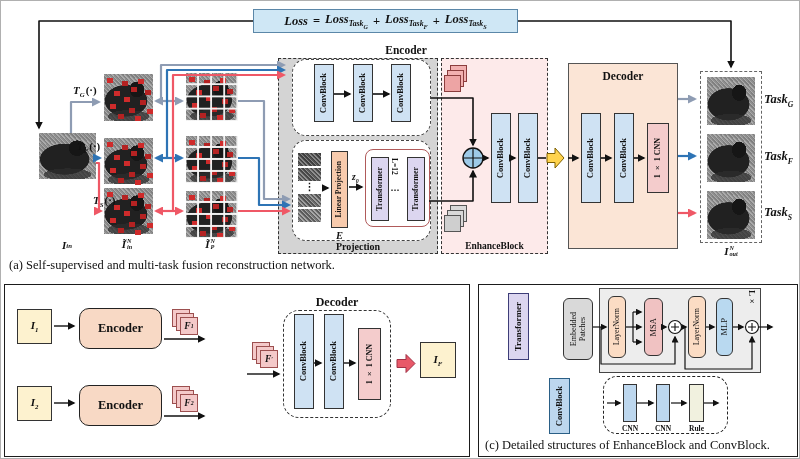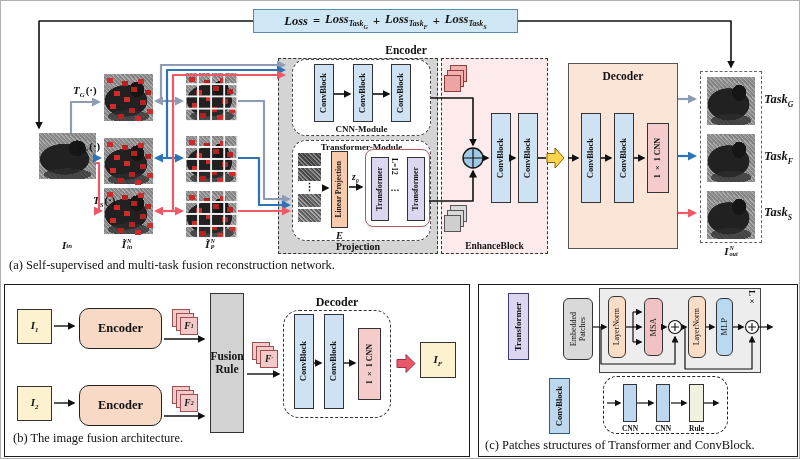--- a/index.html
+++ b/index.html
@@ -97,24 +97,22 @@
   <div class="abs" style="left:291px;top:58px;width:139px;height:77px;background:#fff;border:1px dashed #444;border-radius:14px;"></div>
   <div class="abs blk blue-blk" style="left:313px;top:63px;width:20px;height:58px;">
       <span class="vt" style="font-size:8.5px;">ConvBlock</span>
     </div>
   <div class="abs blk blue-blk" style="left:352px;top:63px;width:20px;height:58px;">
       <span class="vt" style="font-size:8.5px;">ConvBlock</span>
     </div>
   <div class="abs blk blue-blk" style="left:390px;top:63px;width:20px;height:58px;">
       <span class="vt" style="font-size:8.5px;">ConvBlock</span>
     </div>
-  <div class="abs flexc bold" style="left:291px;top:122px;width:139px;height:12px;font-size:9px;">CNN-Module</div>
 
   <div class="abs" style="left:291px;top:139px;width:139px;height:101px;background:#fff;border:1px dashed #444;border-radius:14px;"></div>
-  <div class="abs flexc bold" style="left:291px;top:140px;width:139px;height:11px;font-size:9px;">Transformer-Module</div>
   <div class="abs tile" style="left:297px;top:152px;background-color:#5e5e5e;"></div>
   <div class="abs tile" style="left:297px;top:167px;background-color:#6c6c6c;"></div>
   <div class="abs flexc" style="left:297px;top:179px;width:23px;height:12px;font-size:10px;font-weight:bold;">⋮</div>
   <div class="abs tile" style="left:297px;top:193px;background-color:#7d7d7d;"></div>
   <div class="abs tile" style="left:297px;top:208px;background-color:#8a8a8a;"></div>
   <div class="abs blk" style="left:330px;top:150px;width:17px;height:77px;background:#f8cbad;">
       <span class="vt" style="font-size:7.5px;">Linear Projection</span>
     </div>
   <div class="abs math flexc" style="left:329px;top:228px;width:19px;height:12px;font-size:10.5px;">
       <i>E</i>
@@ -197,24 +195,20 @@
       </span>
   </div>
   <div class="abs" style="left:171px;top:385px;width:38px;height:38px;">
     <span class="fsq" style="left:0;top:0;"></span>
     <span class="fsq" style="left:4px;top:4px;"></span>
     <span class="fsq front math" style="left:8px;top:8px;">
         <i>F</i>
         <sub>2</sub>
       </span>
   </div>
-  <div class="abs blk" style="left:209px;top:292px;width:34px;height:140px;background:#d2d2d2;border:1.3px solid #333;flex-direction:column;font-size:11.5px;line-height:1.15;">
-    <span>Fusion</span>
-    <span>Rule</span>
-  </div>
   <div class="abs" style="left:251px;top:341px;width:38px;height:38px;">
     <span class="fsq" style="left:0;top:0;"></span>
     <span class="fsq" style="left:4px;top:4px;"></span>
     <span class="fsq front math" style="left:8px;top:8px;">
         <i>F</i>
         <sup>′</sup>
       </span>
   </div>
   <div class="abs flexc bold" style="left:282px;top:294px;width:108px;height:14px;font-size:12px;">Decoder</div>
   <div class="abs" style="left:282px;top:309px;width:108px;height:108px;background:#fff;border:1.3px dashed #333;border-radius:16px;"></div>
@@ -223,21 +217,20 @@
     </div>
   <div class="abs blk blue-blk" style="left:323px;top:313px;width:20px;height:95px;">
       <span class="vt" style="font-size:8.5px;">ConvBlock</span>
     </div>
   <div class="abs blk" style="left:357px;top:327px;width:23px;height:72px;background:#f4cccc;">
       <span class="vt" style="font-size:8px;">1 × 1 CNN</span>
     </div>
   <div class="abs blk flexc" style="left:419px;top:341px;width:36px;height:36px;background:#fdf2cf;border-color:#333;">
       <span class="math" style="font-size:11px;"><i>I</i><sub>F</sub></span>
     </div>
-  <div class="abs caption" style="left:12px;top:430px;width:320px;">(b)  The image fusion architecture.</div>
 
   <div class="abs panel-box" style="left:477px;top:283px;width:320px;height:173px;"></div>
   <div class="abs blk" style="left:507px;top:292px;width:21px;height:67px;background:#dcd6f0;border:1.4px solid #3d3d78;">
       <span class="vt" style="font-size:9px;">Transformer</span>
     </div>
   <div class="abs blk" style="left:562px;top:297px;width:30px;height:62px;background:#d9d9d9;border-radius:6px;font-weight:normal;">
       <span class="vt" style="font-size:8px;">Embedded
 Patches</span>
     </div>
   <div class="abs" style="left:598px;top:287px;width:162px;height:85px;background:#ededed;border:1.2px solid #444;"></div>
@@ -257,21 +250,21 @@
   <div class="abs blk" style="left:548px;top:377px;width:21px;height:56px;background:#bdd7ee;border:1.4px solid #2a5f86;">
       <span class="vt" style="font-size:8.5px;">ConvBlock</span>
     </div>
   <div class="abs" style="left:602px;top:375px;width:125px;height:58px;background:#fff;border:1.3px dashed #222;border-radius:14px;"></div>
   <div class="abs blk" style="left:622px;top:383px;width:14px;height:38px;background:#bdd7ee;"></div>
   <div class="abs blk" style="left:655px;top:383px;width:14px;height:38px;background:#bdd7ee;"></div>
   <div class="abs blk" style="left:688px;top:383px;width:15px;height:38px;background:#f1f1df;"></div>
   <div class="abs flexc bold" style="left:614px;top:422px;width:30px;height:10px;font-size:7.5px;">CNN</div>
   <div class="abs flexc bold" style="left:647px;top:422px;width:30px;height:10px;font-size:7.5px;">CNN</div>
   <div class="abs flexc bold" style="left:679px;top:422px;width:33px;height:10px;font-size:7.5px;">Rule</div>
-  <div class="abs caption" style="left:484px;top:437px;width:310px;">(c)  Patches structures of Transformer and ConvBlock.</div>
+  <div class="abs caption" style="left:484px;top:437px;width:310px;">(c)  Detailed structures of EnhanceBlock and ConvBlock.</div>
 
   <svg class="overlay" width="800" height="459" viewBox="0 0 800 459">
     <defs>
       <marker id="mB" markerUnits="userSpaceOnUse" markerWidth="8" markerHeight="8" refX="6.5" refY="4" orient="auto-start-reverse">
           <path d="M0,0 L8,4 L0,8 z" fill="#111"></path>
         </marker>
       <marker id="mS" markerUnits="userSpaceOnUse" markerWidth="7" markerHeight="7" refX="5.5" refY="3.5" orient="auto-start-reverse">
           <path d="M0,0 L7,3.5 L0,7 z" fill="#111"></path>
         </marker>
       <marker id="mG" markerUnits="userSpaceOnUse" markerWidth="9" markerHeight="9" refX="7" refY="4.5" orient="auto-start-reverse">

